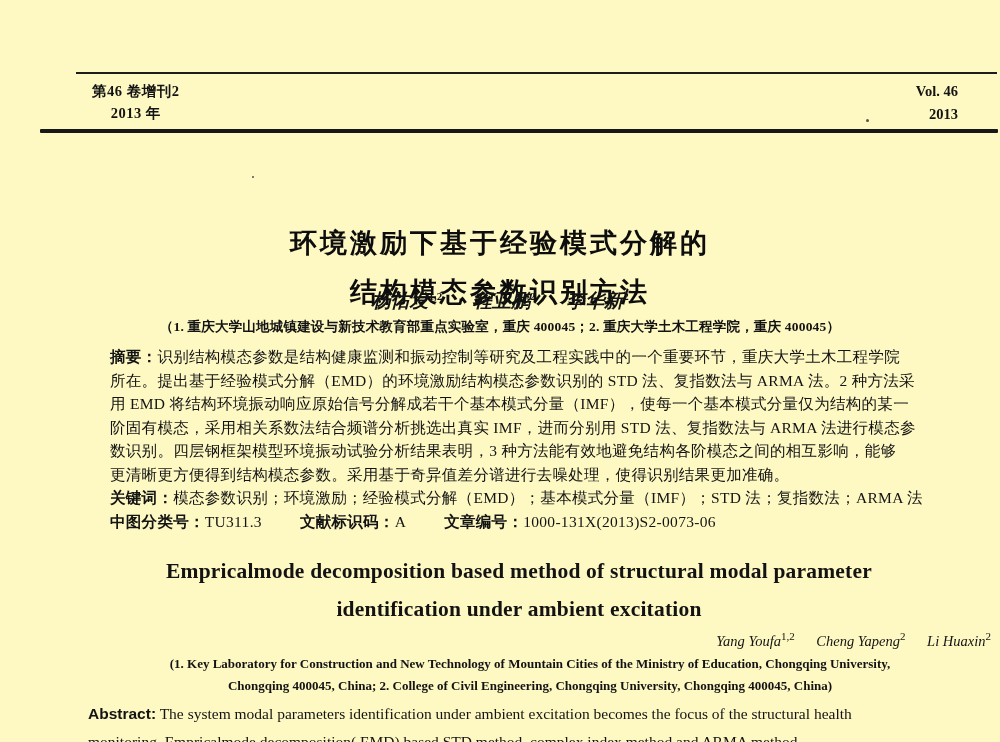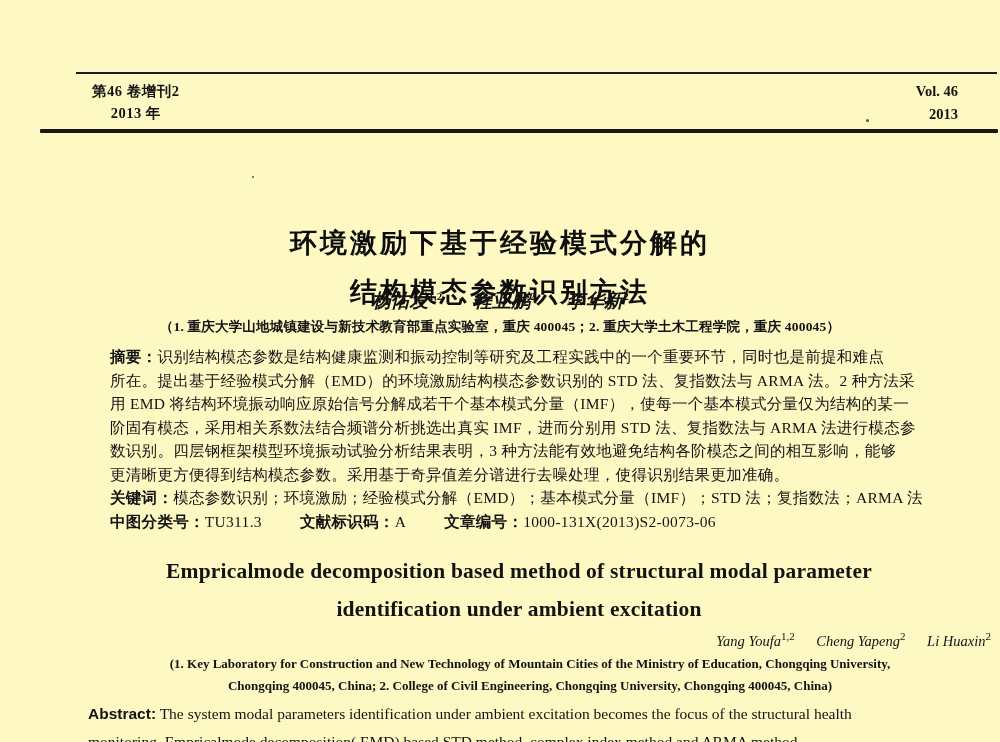--- a/index.html
+++ b/index.html
@@ -98,21 +98,21 @@
 
   <div class="authors-cn">
     <span class="author"><span>杨佑发</span><sup>1,2</sup></span>
     <span class="author"><span>程亚鹏</span><sup>2</sup></span>
     <span class="author"><span>李华新</span><sup>2</sup></span>
   </div>
 
   <div class="affil-cn">（1. 重庆大学山地城镇建设与新技术教育部重点实验室，重庆 400045；2. 重庆大学土木工程学院，重庆 400045）</div>
 
   <div class="abstract-cn">
-    <div class="line"><span class="lbl">摘要：</span><span>识别结构模态参数是结构健康监测和振动控制等研究及工程实践中的一个重要环节，同时也是前提和难点</span></div>
+    <div class="line"><span class="lbl">摘要：</span><span>识别结构模态参数是结构健康监测和振动控制等研究及工程实践中的一个重要环节，重庆大学土木工程学院</span></div>
     <div class="line">所在。提出基于经验模式分解（EMD）的环境激励结构模态参数识别的 STD 法、复指数法与 ARMA 法。2 种方法采</div>
     <div class="line">用 EMD 将结构环境振动响应原始信号分解成若干个基本模式分量（IMF），使每一个基本模式分量仅为结构的某一</div>
     <div class="line">阶固有模态，采用相关系数法结合频谱分析挑选出真实 IMF，进而分别用 STD 法、复指数法与 ARMA 法进行模态参</div>
     <div class="line">数识别。四层钢框架模型环境振动试验分析结果表明，3 种方法能有效地避免结构各阶模态之间的相互影响，能够</div>
     <div class="line">更清晰更方便得到结构模态参数。采用基于奇异值差分谱进行去噪处理，使得识别结果更加准确。</div>
     <div class="line"><span class="lbl">关键词：</span><span>模态参数识别；环境激励；经验模式分解（EMD）；基本模式分量（IMF）；STD 法；复指数法；ARMA 法</span></div>
     <div class="line">
       <span class="lbl">中图分类号：</span><span>TU311.3</span><span class="kv-gap"></span><span class="lbl">文献标识码：</span><span>A</span><span class="kv-gap"></span><span class="lbl">文章编号：</span><span>1000-131X(2013)S2-0073-06</span>
     </div>
   </div>

